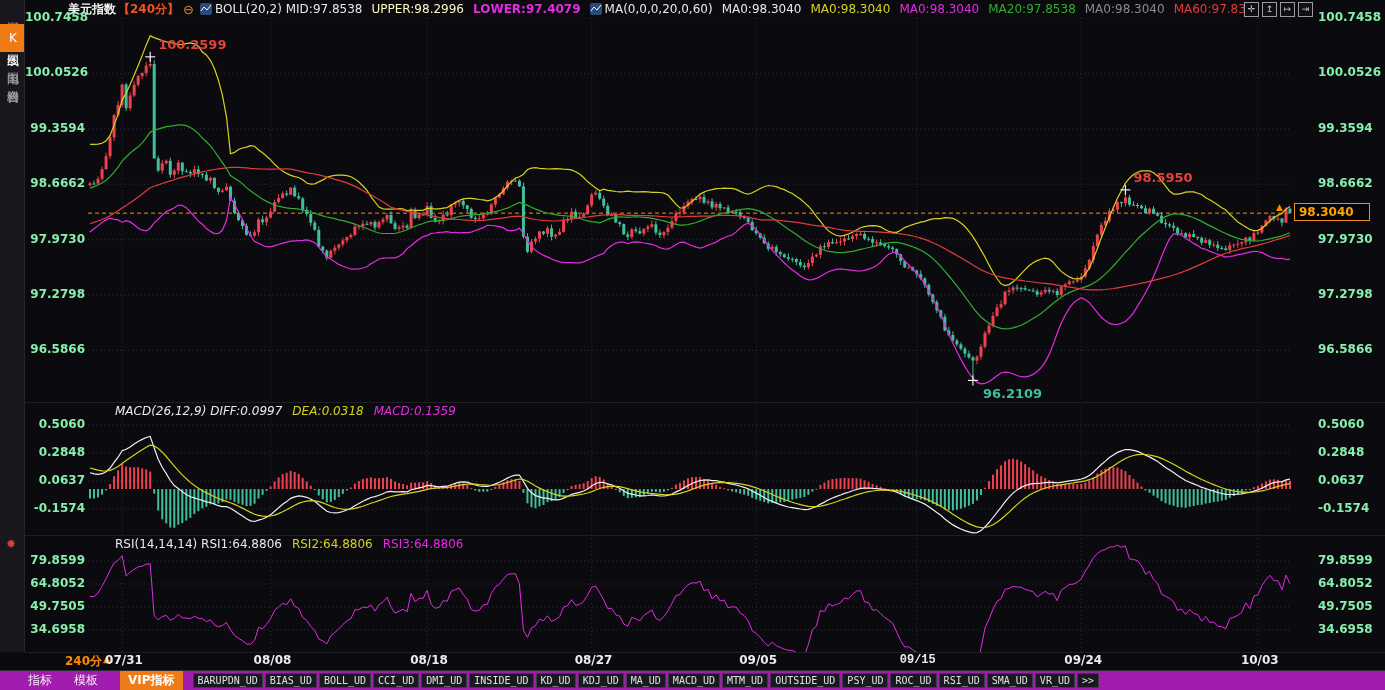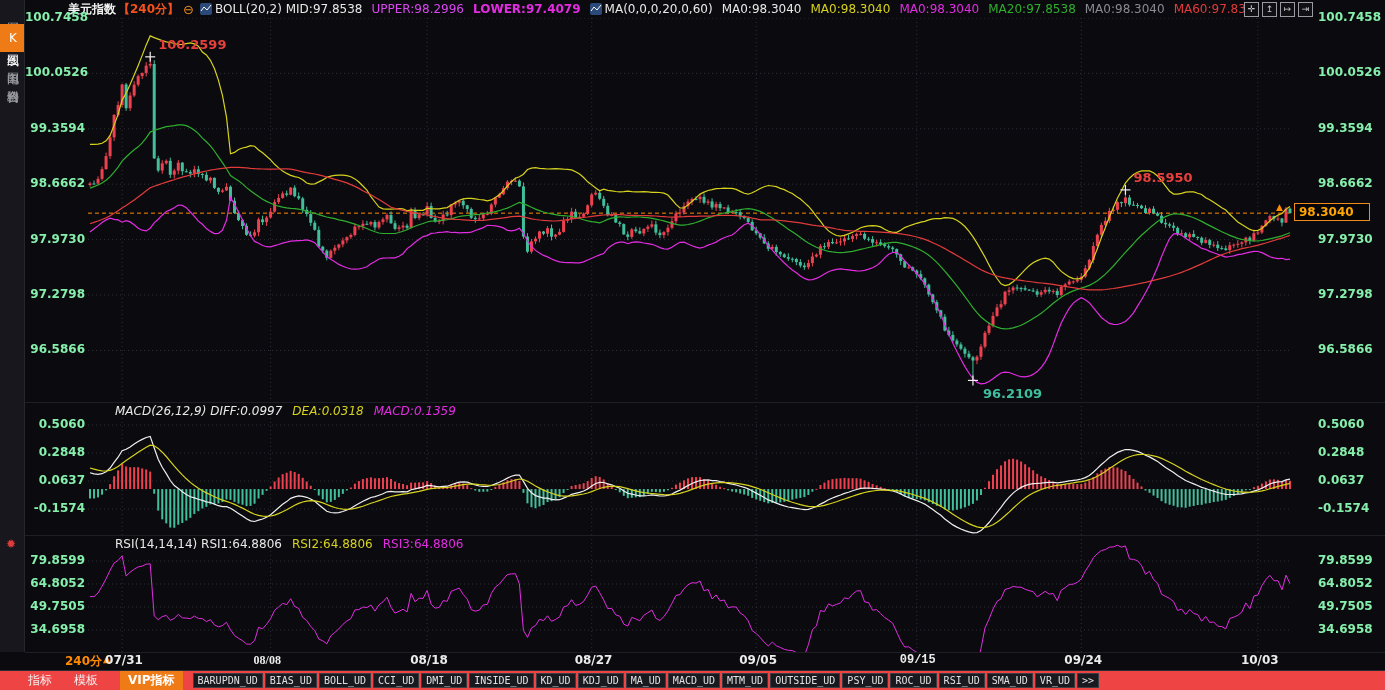--- a/index.html
+++ b/index.html
@@ -38,21 +38,21 @@
   .alert{position:absolute;left:6px;top:537px;color:#e23b3b;font-size:12px;cursor:pointer;}
   .price-tag{position:absolute;left:1294px;width:66px;border:1px solid #ef8b1d;color:#ffa500;
              background:#060608;font-size:12px;font-weight:bold;padding:1px 4px;text-align:left;}
   .hdiv{position:absolute;left:25px;width:1360px;height:0;border-top:1px solid #1e1e25;}
   
   .xaxis{position:absolute;left:25px;top:652px;width:1360px;height:18px;font-size:12px;font-weight:bold;color:#ececec;}
   .xaxis span{position:absolute;top:1px;}
   .period-x{left:40px;color:#ff8a00;}
   .period-arrow{left:78px;color:#ff8a00;font-size:10px;}
   
-  .toolbar{position:absolute;left:0;top:670px;width:1385px;height:20px;background:#ef4444;
+  .toolbar{position:absolute;left:0;top:670px;width:1385px;height:20px;background:#a21caf;
            border-top:1px solid #2c2c33;display:flex;align-items:center;padding-left:28px;box-sizing:border-box;}
   .tb-plain{font-size:12px;color:#f0f0f0;margin-right:22px;cursor:pointer;}
   .tb-vip{font-size:12px;color:#fff;background:#ef7b17;padding:1px 8px;margin-right:10px;font-weight:bold;cursor:pointer;}
   .tb-tab{font-family:"DejaVu Sans Mono",monospace;font-size:10px;color:#e0e0e0;background:#191920;
           border:1px solid #3c3c44;padding:1px 4px;margin-right:2px;cursor:pointer;white-space:nowrap;}
   .watermark{position:absolute;right:28px;bottom:1px;font-size:36px;color:#f2f2f2;letter-spacing:2px;
              text-shadow:2px 2px 3px #000,-2px -2px 3px #000;z-index:30;pointer-events:none;}
 </style>
 </head>
 <body>
@@ -65,21 +65,21 @@
       <div class="side-tab">闪电图</div>
       <div class="side-tab">合约资料</div>
     </div>
 
   <div class="header">
     <span class="title">美元指数</span>
     <span class="period">【240分】</span>
     <span class="collapse">⊖</span>
     <span class="legend" id="legend-main"><span class="mini-icon"><svg width="12" height="12">
             <path d="M1 8 L4 4 L7 7 L11 2" stroke="#fff" stroke-width="1" fill="none"></path>
-          </svg></span><span class="it" style="color: rgb(232, 232, 232);">BOLL(20,2) MID:97.8538</span><span class="it" style="color: #d946ef;">UPPER:98.2996</span><span class="it" style="color: rgb(226, 44, 226); font-weight: bold;">LOWER:97.4079</span><span class="mini-icon"><svg width="12" height="12">
+          </svg></span><span class="it" style="color: rgb(232, 232, 232);">BOLL(20,2) MID:97.8538</span><span class="it" style="color: #fef9c3;">UPPER:98.2996</span><span class="it" style="color: rgb(226, 44, 226); font-weight: bold;">LOWER:97.4079</span><span class="mini-icon"><svg width="12" height="12">
             <path d="M1 8 L4 4 L7 7 L11 2" stroke="#fff" stroke-width="1" fill="none"></path>
           </svg></span><span class="it" style="color: rgb(232, 232, 232);">MA(0,0,0,20,0,60)</span><span class="it" style="color: rgb(232, 232, 232);">MA0:98.3040</span><span class="it" style="color: rgb(214, 210, 30);">MA0:98.3040</span><span class="it" style="color: rgb(226, 44, 226);">MA0:98.3040</span><span class="it" style="color: rgb(47, 174, 47);">MA20:97.8538</span><span class="it" style="color: rgb(138, 138, 146);">MA0:98.3040</span><span class="it" style="color: rgb(226, 59, 59);">MA60:97.838</span></span>
   </div>
   <div class="win-icons" id="win-icons">
       <span class="win-icon">✛</span>
       <span class="win-icon">↥</span>
       <span class="win-icon">↦</span>
       <span class="win-icon">⇥</span>
     </div>
 
@@ -1090,21 +1090,21 @@
   <div class="price-tag" id="price-tag" style="top: 203.147px;">98.3040</div>
 
   <div class="hdiv" style="top:402px;"></div>
   <div class="hdiv" style="top:535px;"></div>
   <div class="hdiv" style="top:652px;"></div>
 
   <div class="xaxis" id="xaxis">
     <span class="period-x">240分</span>
     <span class="period-arrow">▲</span>
   <span style="left: 80.1133px;">07/31</span>
-      <span style="left: 228.607px; font-family: Liberation Serif, serif;">08/08</span>
+      <span style="left: 228.607px;">08/08</span>
       <span style="left: 385.127px;">08/18</span>
       <span style="left: 549.673px;">08/27</span>
       <span style="left: 714.22px;">09/05</span>
       <span style="left: 874.753px; font-family: Liberation Mono, monospace;">09/15</span>
       <span style="left: 1039.3px;">09/24</span>
       <span style="left: 1215.89px;">10/03</span>
     </div>
 
   <div class="toolbar" id="toolbar">
       <span class="tb-plain">指标</span>

